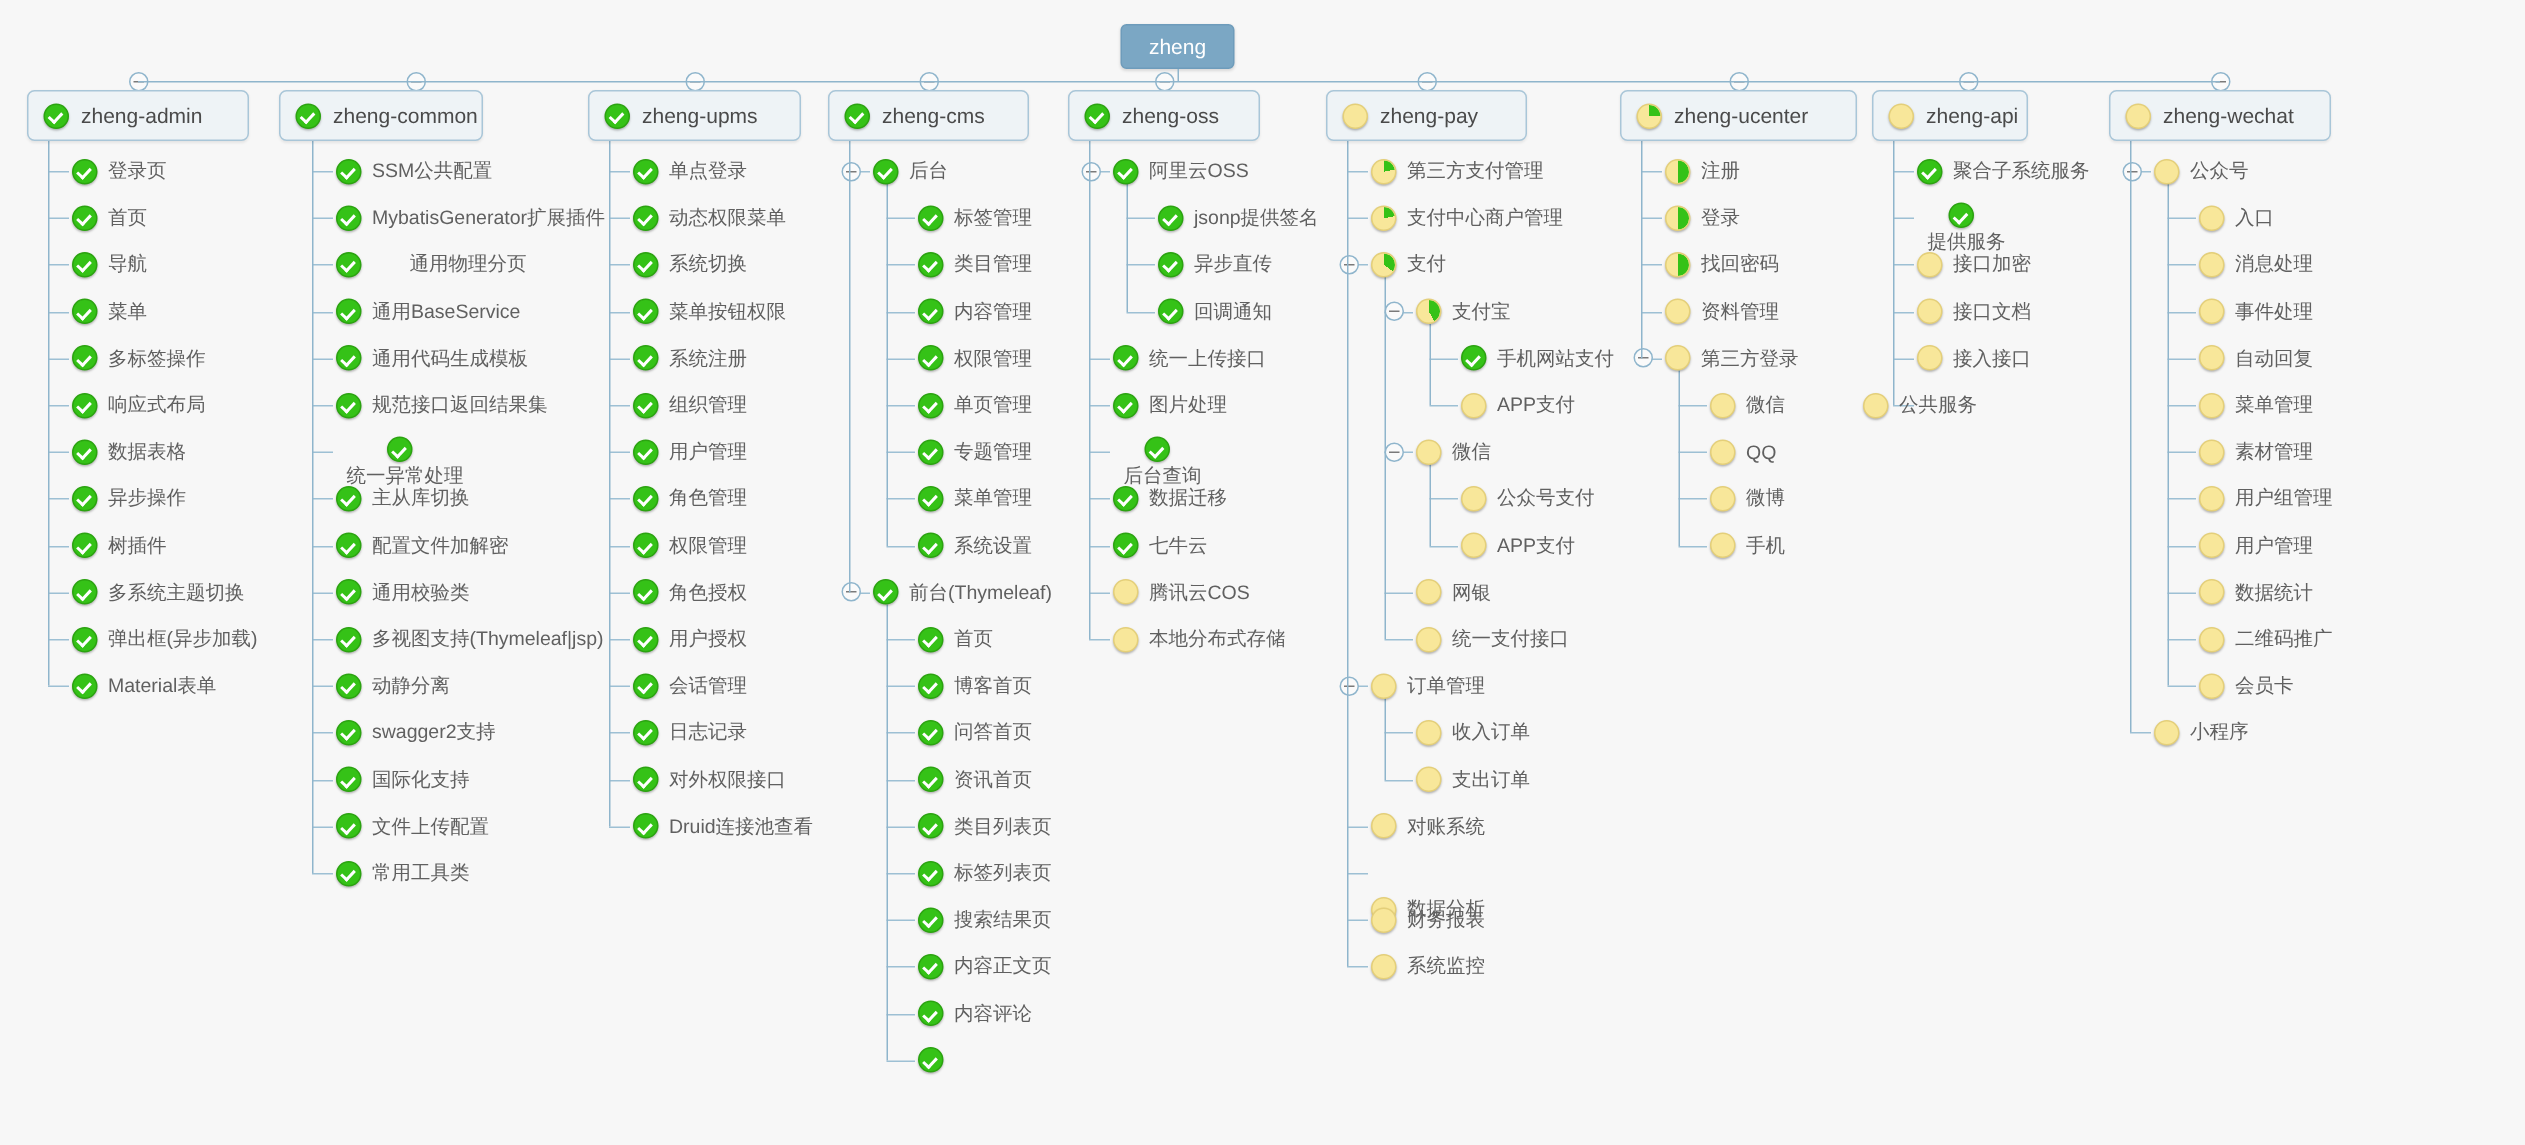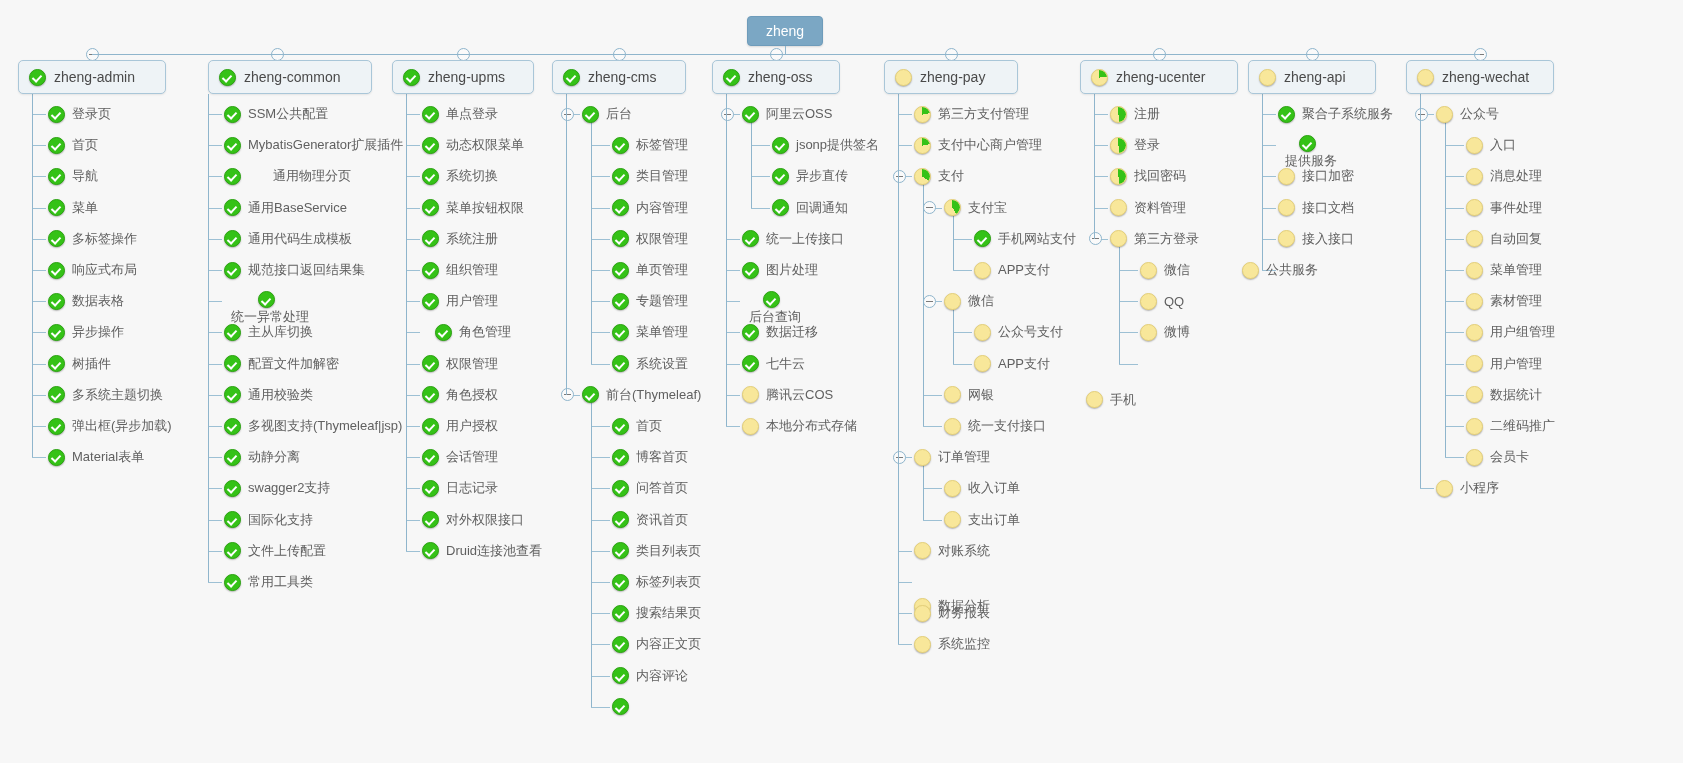--- a/index.html
+++ b/index.html
@@ -314,21 +314,21 @@
         <span class="lbl">多系统主题切换</span>
       </div>
       <div class="item" style="left:48px;top:416px;">
         <span class="ico done"></span>
         <span class="lbl">弹出框(异步加载)</span>
       </div>
       <div class="item" style="left:48px;top:447.2px;">
         <span class="ico done"></span>
         <span class="lbl">Material表单</span>
       </div>
-      <div class="l1box" style="left:208px;top:60px;width:164px;">
+      <div class="l1box" style="left:186px;top:60px;width:136px;">
         <span class="ico done"></span>
         <span class="lbl">zheng-common</span>
       </div>
       <div class="item" style="left:224px;top:104px;">
         <span class="ico done"></span>
         <span class="lbl">SSM公共配置</span>
       </div>
       <div class="item" style="left:224px;top:135.2px;">
         <span class="ico done"></span>
         <span class="lbl">MybatisGenerator扩展插件</span>
@@ -414,21 +414,21 @@
         <span class="lbl">系统注册</span>
       </div>
       <div class="item" style="left:422px;top:260px;">
         <span class="ico done"></span>
         <span class="lbl">组织管理</span>
       </div>
       <div class="item" style="left:422px;top:291.2px;">
         <span class="ico done"></span>
         <span class="lbl">用户管理</span>
       </div>
-      <div class="item" style="left:435px;top:322.4px;">
+      <div class="item" style="left:422px;top:322.4px;">
         <span class="ico done"></span>
         <span class="lbl">角色管理</span>
       </div>
       <div class="item" style="left:422px;top:353.6px;">
         <span class="ico done"></span>
         <span class="lbl">权限管理</span>
       </div>
       <div class="item" style="left:422px;top:384.8px;">
         <span class="ico done"></span>
         <span class="lbl">角色授权</span>
@@ -705,25 +705,25 @@
         <span class="lbl">微信</span>
       </div>
       <div class="item" style="left:1140px;top:291.2px;">
         <span class="ico pend"></span>
         <span class="lbl">QQ</span>
       </div>
       <div class="item" style="left:1140px;top:322.4px;">
         <span class="ico pend"></span>
         <span class="lbl">微博</span>
       </div>
-      <div class="item" style="left:1086px;top:353.6px;margin-top:36px;">
+      <div class="item" style="left:1140px;top:353.6px;">
         <span class="ico pend"></span>
         <span class="lbl">手机</span>
       </div>
-      <div class="l1box" style="left:1248px;top:60px;width:128px;">
+      <div class="l1box" style="left:1248px;top:60px;width:104px;">
         <span class="ico pend"></span>
         <span class="lbl">zheng-api</span>
       </div>
       <div class="item" style="left:1278px;top:104px;">
         <span class="ico done"></span>
         <span class="lbl">聚合子系统服务</span>
       </div>
       <div class="item" style="left:1278px;top:135.2px;flex-direction:column;">
         <span class="ico done"></span>
         <span class="lbl">提供服务</span>

